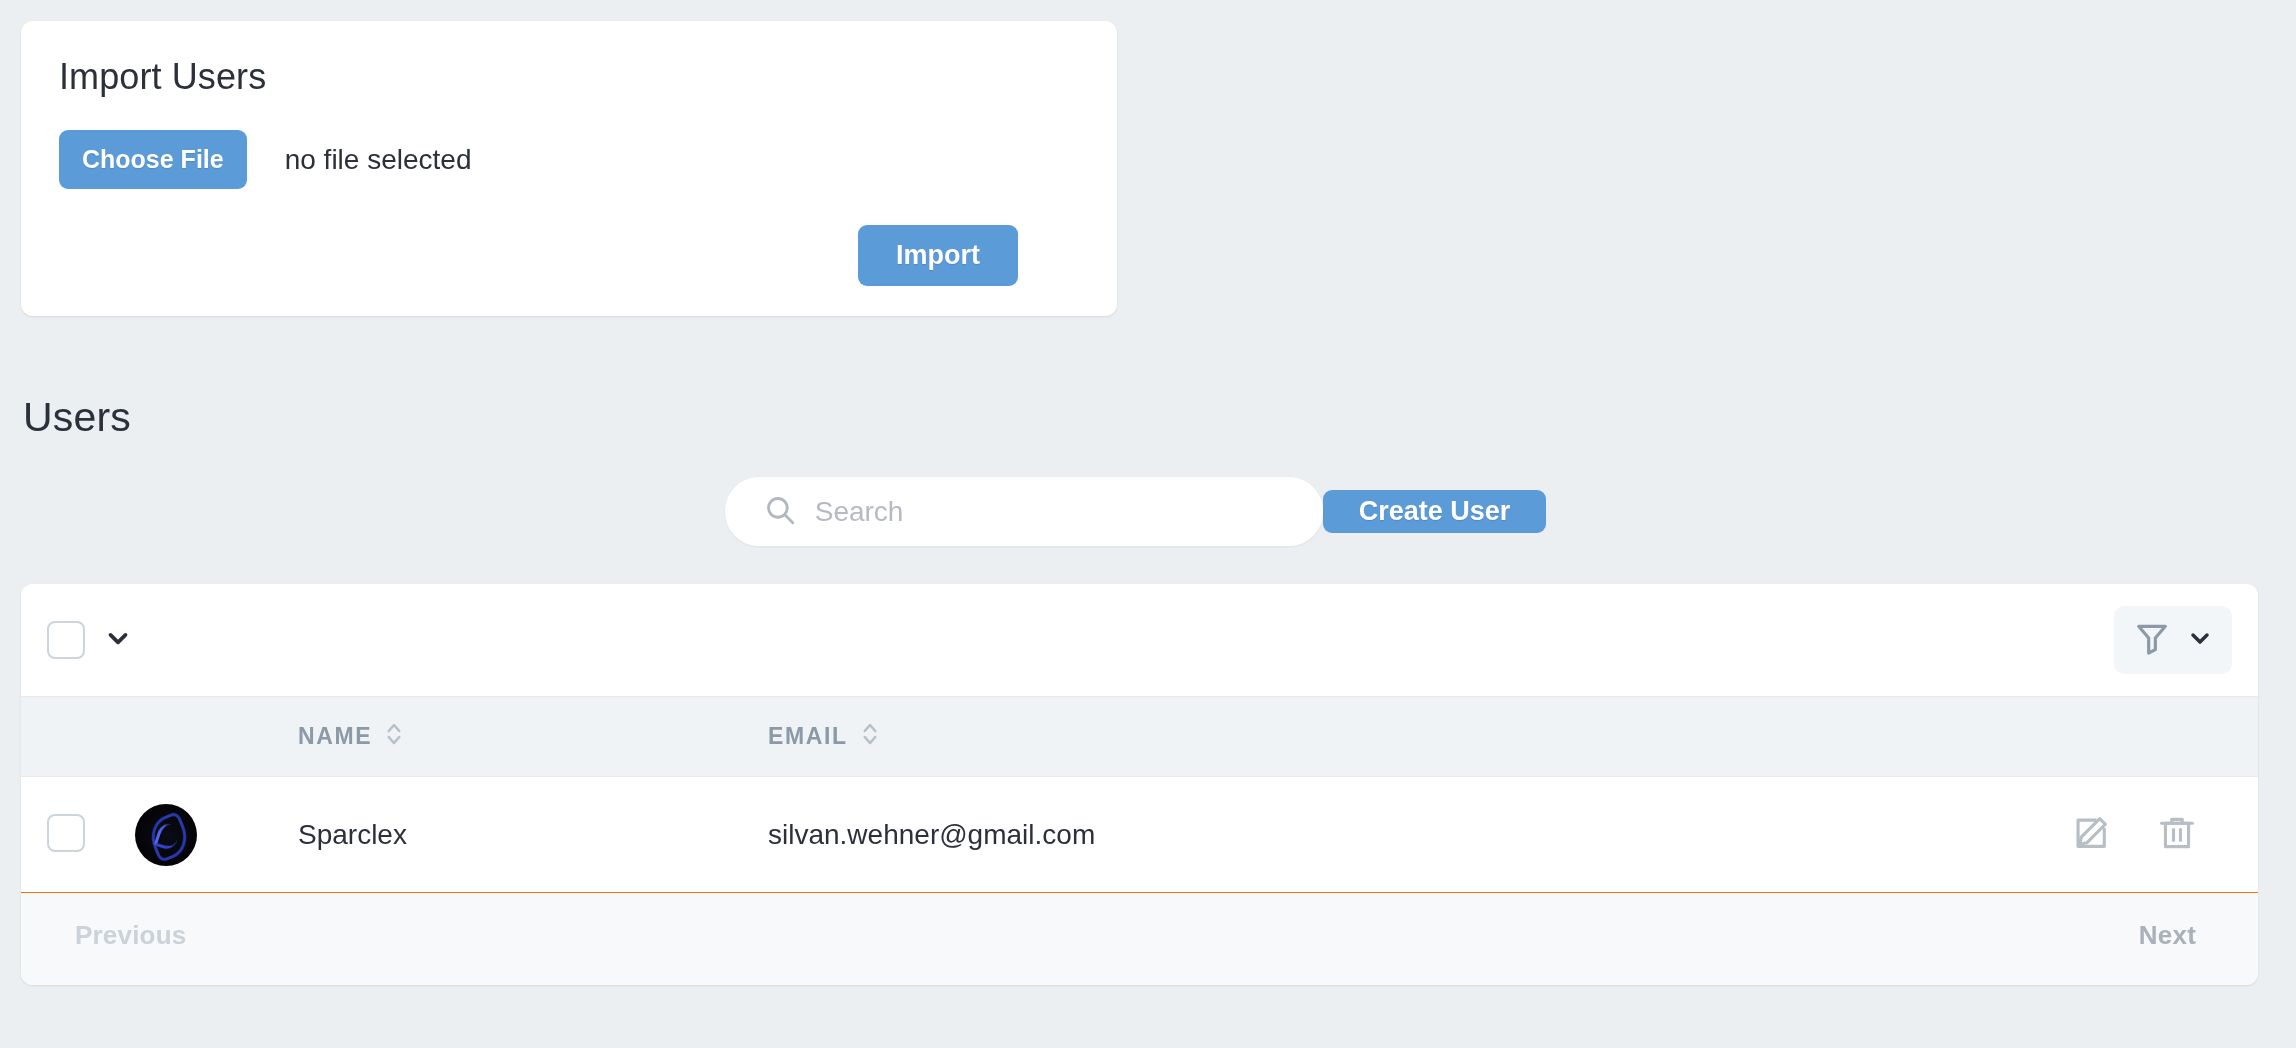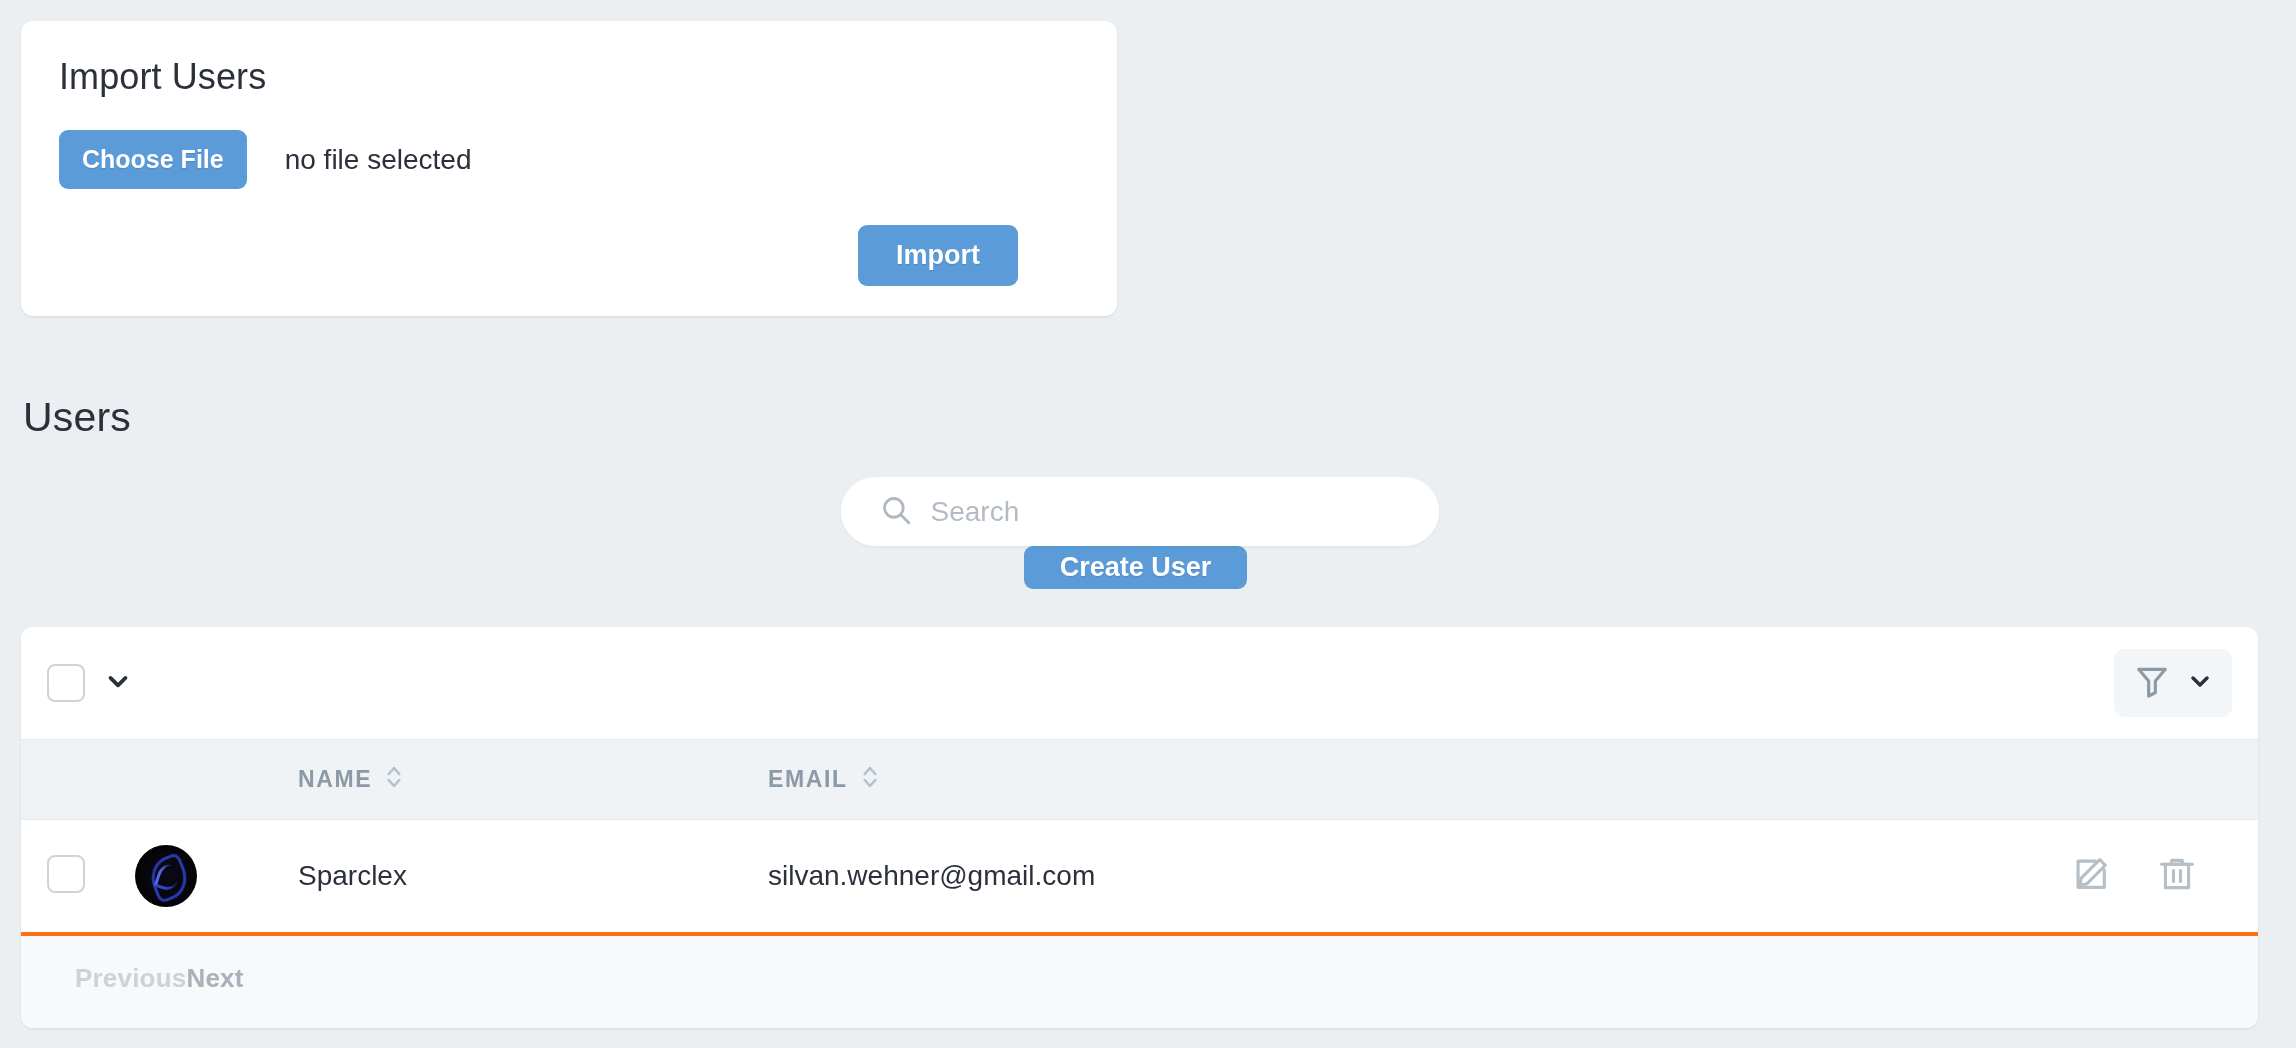--- a/index.html
+++ b/index.html
@@ -85,24 +85,23 @@
     font-size: 41px;
     font-weight: 400;
     color: #2b303b;
     margin: 78px 0 0 2px;
     letter-spacing: 0.2px;
   }
 
   .controls-row {
     display: flex;
     align-items: center;
-    justify-content: space-between;
+    justify-content: center;
     margin-top: 36px;
     width: 2237px;
-    flex-direction: column;
   }
 
   .search-wrap {
     position: relative;
     width: 598px;
     height: 69px;
     background: #ffffff;
     border-radius: 34px;
     box-shadow: 0 1px 3px rgba(16,24,40,0.05);
     display: flex;
@@ -198,21 +197,21 @@
   .col-avatar { width: 163px; flex: 0 0 163px; }
   .col-name { width: 470px; flex: 0 0 470px; }
   .col-email { flex: 1 1 auto; }
   .col-actions { width: 240px; flex: 0 0 240px; display: flex; justify-content: flex-end; padding-right: 60px; }
 
   .table-body-row {
     display: flex;
     align-items: center;
     height: 116px;
     background: #ffffff;
-    border-bottom: 4px solid #f97316;
+    border-bottom: 1px solid #f97316;
   }
 
   .avatar {
     width: 62px;
     height: 62px;
     border-radius: 50%;
     background: radial-gradient(circle at 52% 50%, #0b0b16 0%, #050509 60%, #000000 100%);
     position: relative;
     overflow: hidden;
     display: block;
@@ -245,20 +244,21 @@
     color: #2b303b;
     font-weight: 400;
   }
 
   .action-icons { display: flex; align-items: center; gap: 44px; }
   .icon-btn { cursor: pointer; display: block; }
 
   .table-footer {
     display: flex;
     align-items: center;
+    justify-content: space-between;
     height: 92px;
     background: #f7f9fb;
     padding: 0 62px 8px 54px;
   }
 
   .pager {
     font-size: 26px;
     font-weight: bold;
     letter-spacing: 0.2px;
     cursor: pointer;

